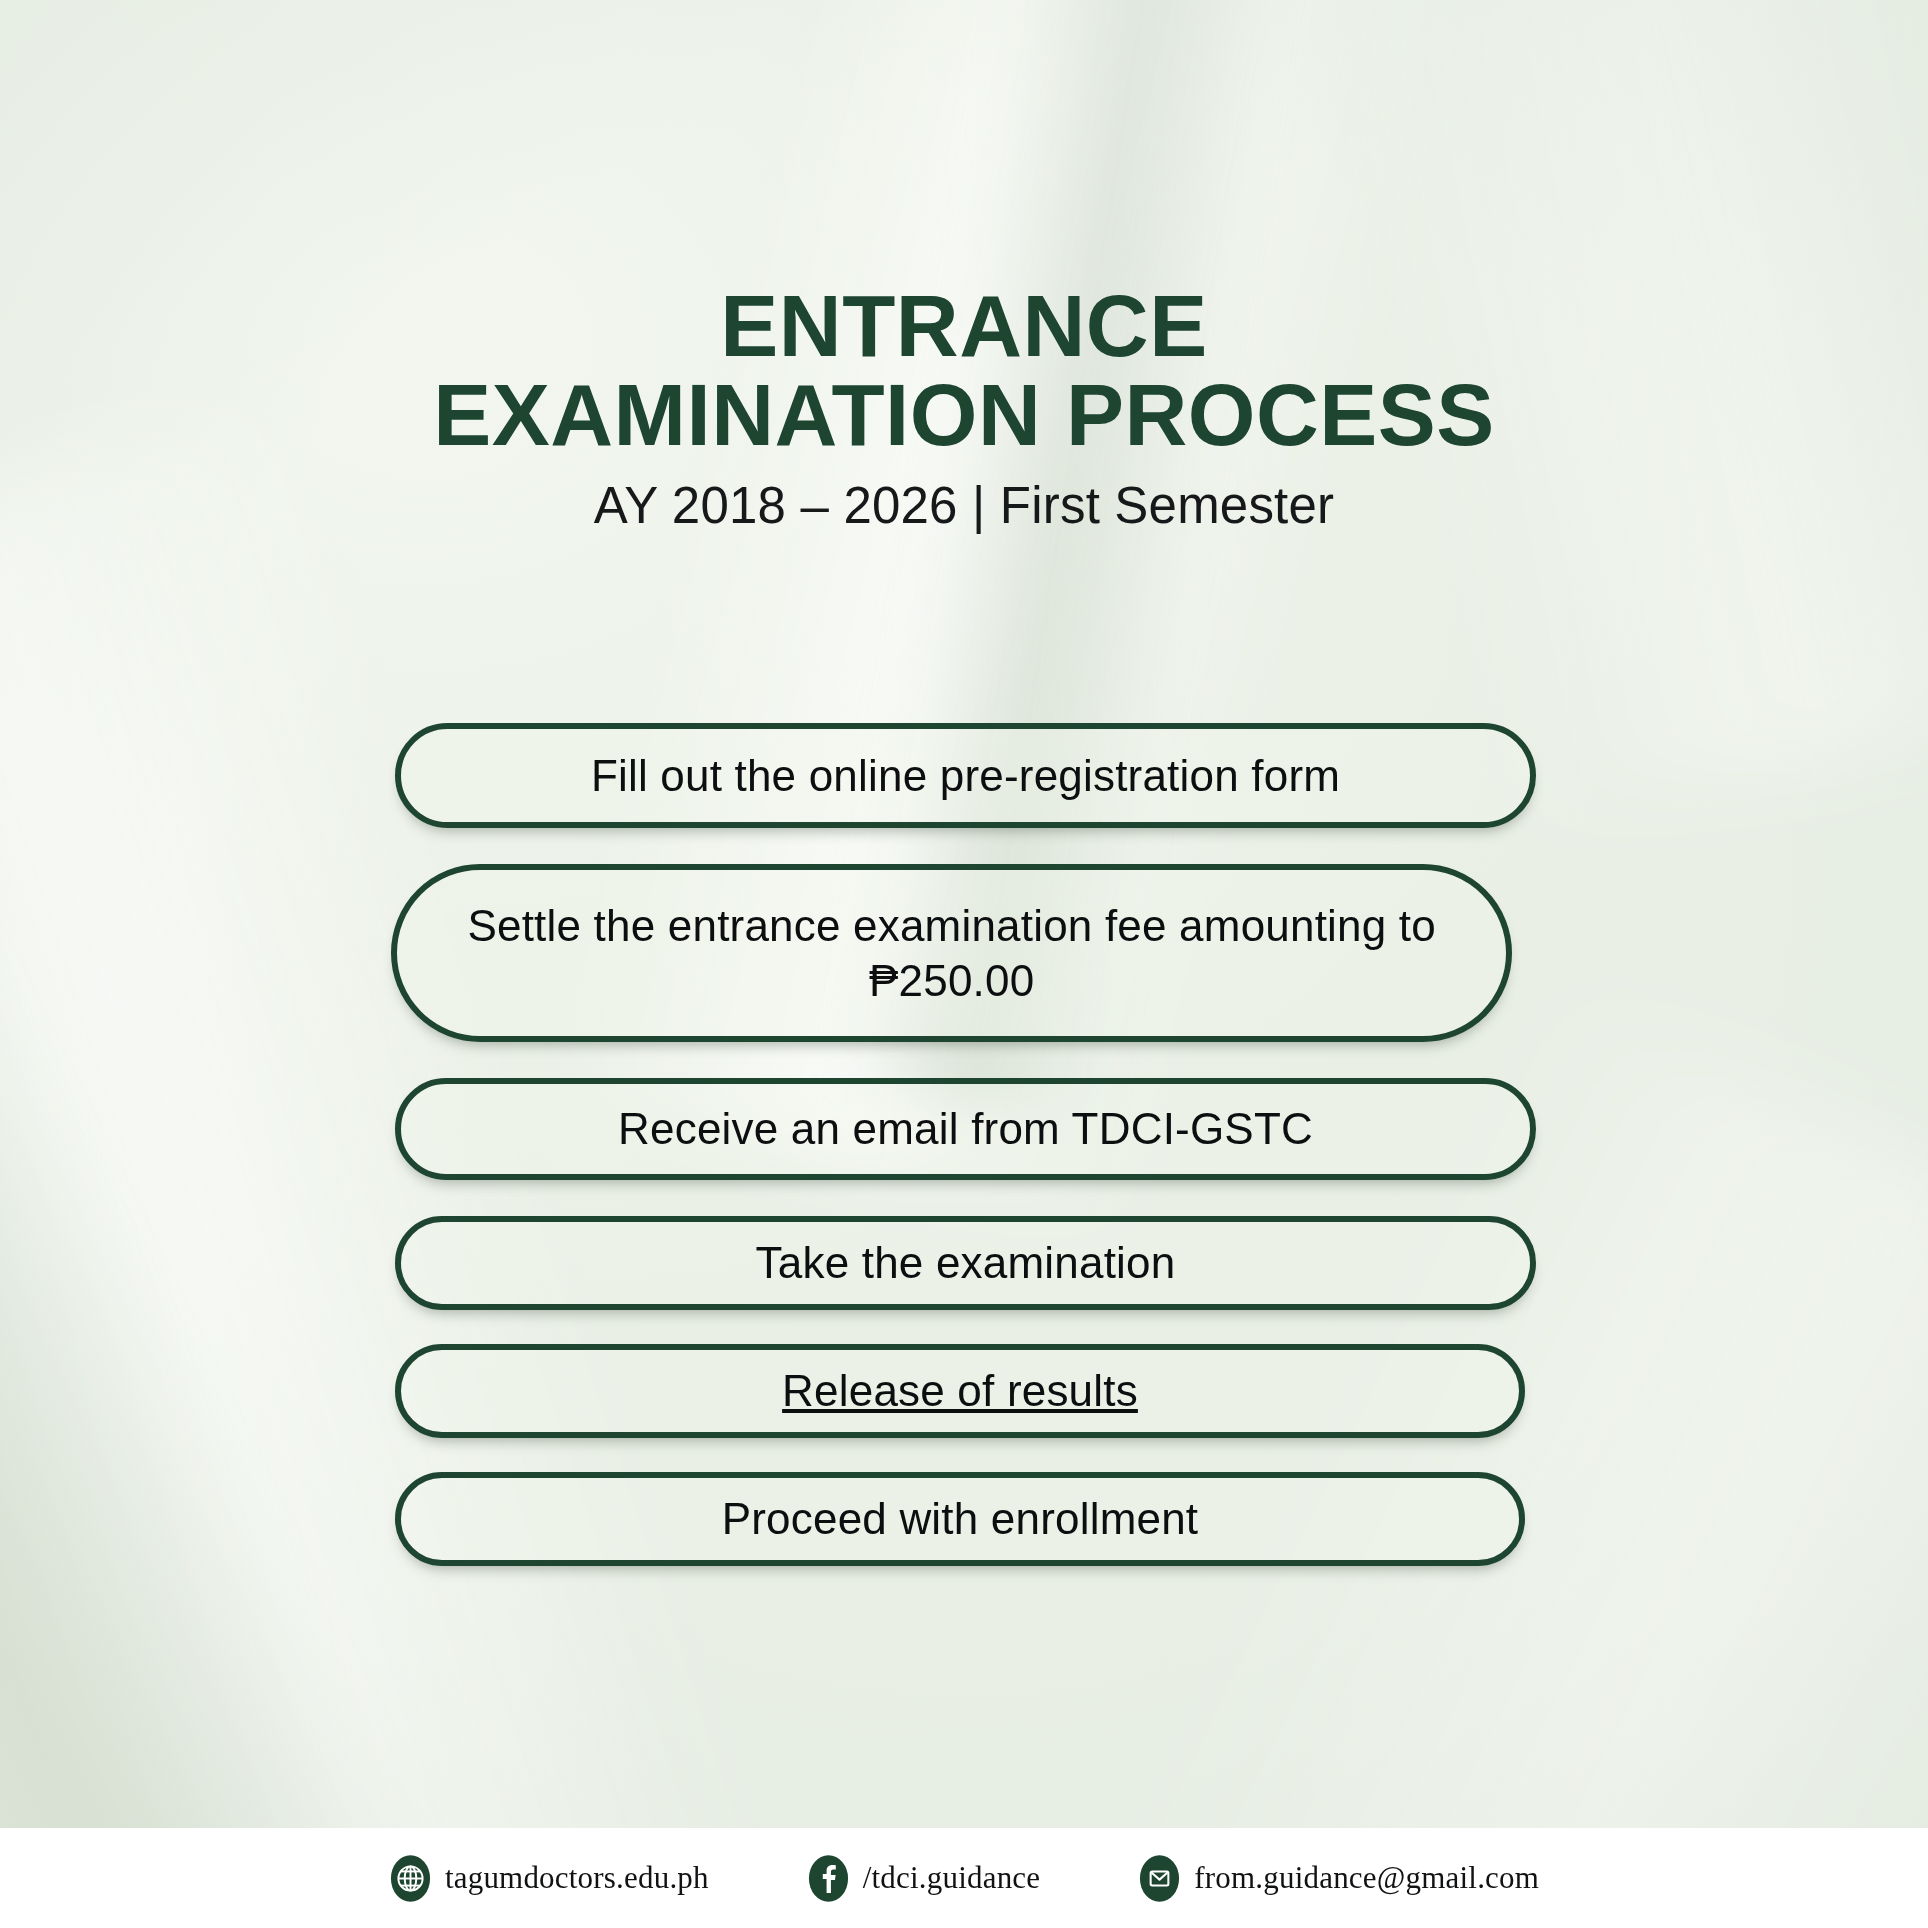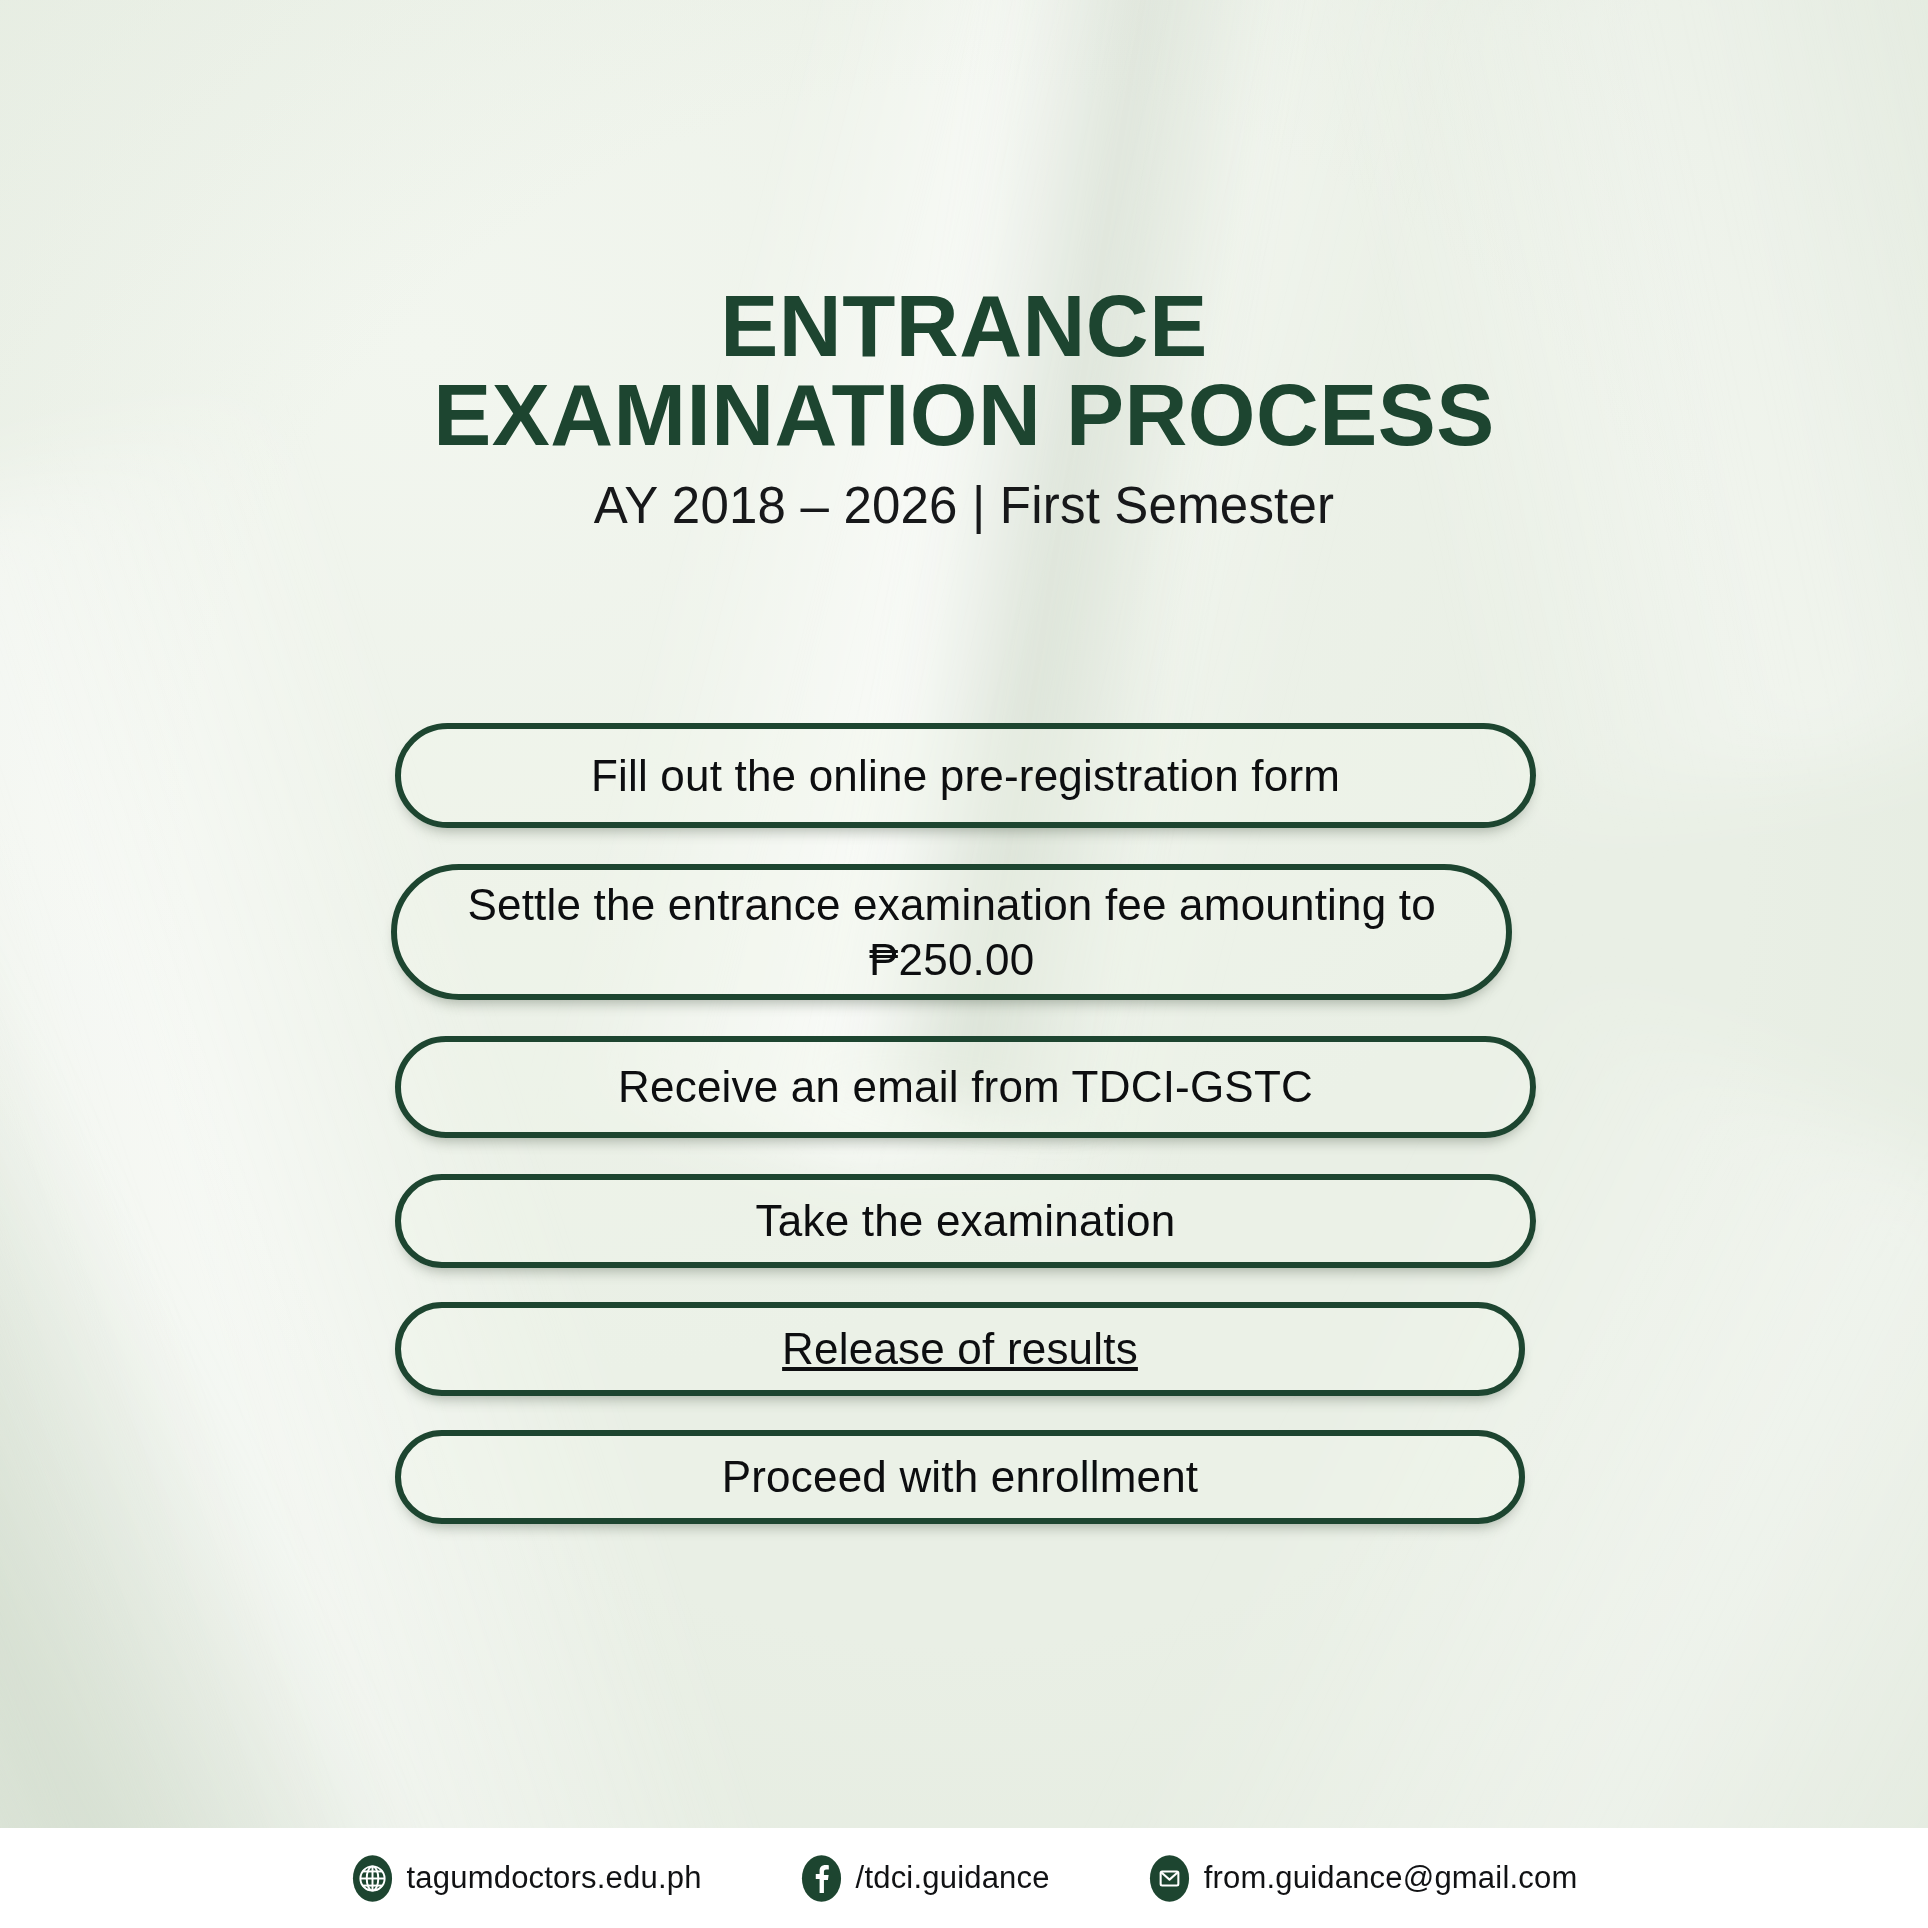--- a/index.html
+++ b/index.html
@@ -145,21 +145,21 @@
     line-height: 1.26;
     letter-spacing: 0.2px;
     display: flex;
     align-items: center;
     justify-content: center;
     text-align: center;
     padding: 0 43px;
     box-shadow: 0 8.5px 13px -5.6px rgba(60,75,58,0.38);
   }
   .pill-1 { height: 105px; margin-bottom: 36px; }
-  .pill-2 { height: 136px; margin-bottom: 36px; width: 1121px; margin-left: -3.8px; }
+  .pill-2 { height: 178px; margin-bottom: 36px; width: 1121px; margin-left: -3.8px; }
   .pill-3 { height: 102px; margin-bottom: 36px; }
   .pill-4 { height: 94px; margin-bottom: 34px; }
   .pill-5 { height: 94px; margin-bottom: 34px; width: 1130px; text-decoration: underline; }
   .pill-6 { height: 94px; width: 1130px; }
   .pill-text { display: block; max-width: 100%; }
 
   
   .footer {
     position: absolute;
     left: 0;
@@ -170,20 +170,21 @@
     display: flex;
     align-items: center;
     justify-content: center;
     gap: 98px;
     z-index: 6;
   }
   .contact {
     display: flex;
     align-items: center;
     gap: 13px;
+    font-family: Liberation Serif, serif;
   }
   .contact-icon {
     width: 43px;
     height: 51px;
     flex: 0 0 auto;
     display: flex;
     align-items: center;
     justify-content: center;
   }
   .contact-icon svg { display: block; }

